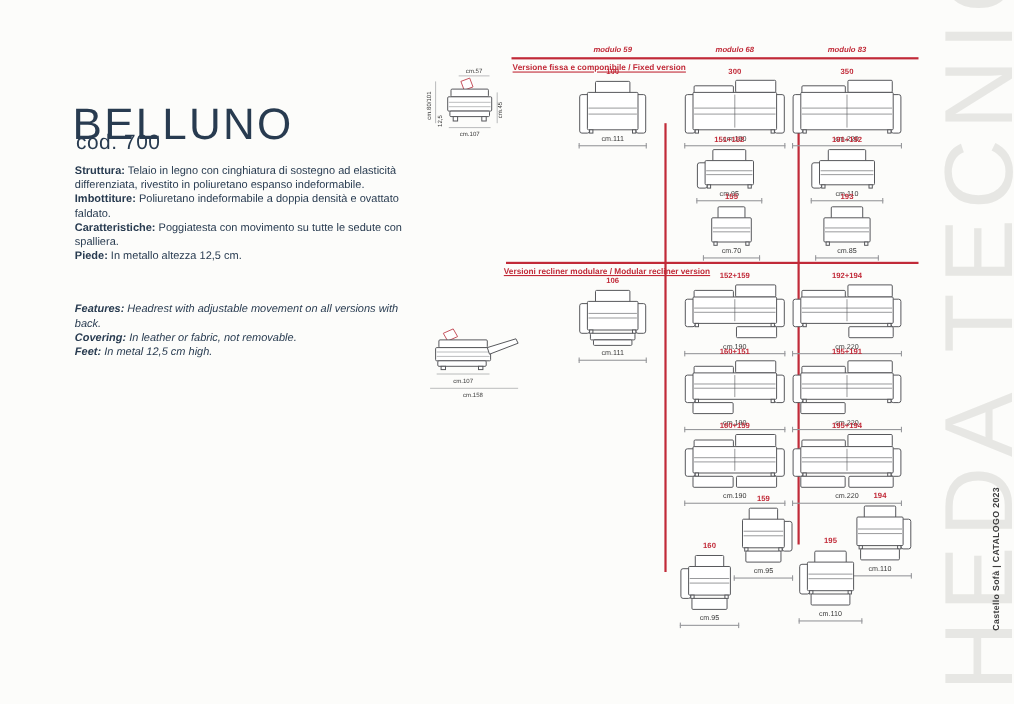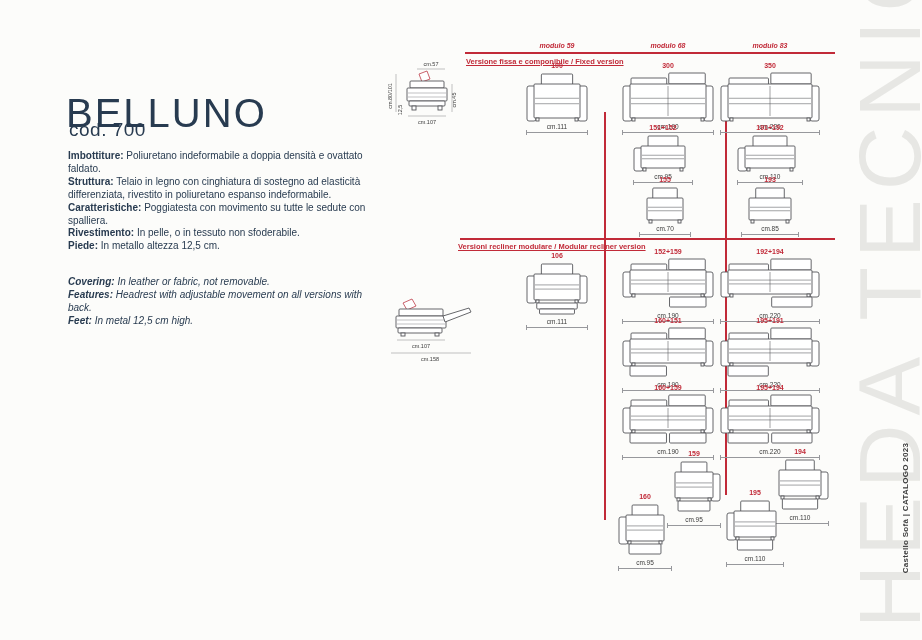--- a/index.html
+++ b/index.html
@@ -47,29 +47,28 @@
 
 <div class="page">
 
   <div class="watermark">SCHEDA TECNICA</div>
   <div class="credit">Castello Sofà | CATALOGO 2023</div>
 
   <h1 class="title">BELLUNO</h1>
   <div class="prodcode">cod. 700</div>
 
   <div class="spec it" id="spec-it">
+      <p><b>Struttura:</b> Telaio in legno con cinghiatura di sostegno ad elasticità differenziata, rivestito in poliuretano espanso indeformabile.</p>
       <p><b>Imbottiture:</b> Poliuretano indeformabile a doppia densità e ovattato faldato.</p>
-      <p><b>Struttura:</b> Telaio in legno con cinghiatura di sostegno ad elasticità differenziata, rivestito in poliuretano espanso indeformabile.</p>
       <p><b>Caratteristiche:</b> Poggiatesta con movimento su tutte le sedute con spalliera.</p>
-      <p><b>Rivestimento:</b> In pelle, o in tessuto non sfoderabile.</p>
       <p><b>Piede:</b> In metallo altezza 12,5 cm.</p>
     </div>
   <div class="spec en" id="spec-en">
+      <p><b>Features:</b> Headrest with adjustable movement on all versions with back.</p>
       <p><b>Covering:</b> In leather or fabric, not removable.</p>
-      <p><b>Features:</b> Headrest with adjustable movement on all versions with back.</p>
       <p><b>Feet:</b> In metal 12,5 cm high.</p>
     </div>
 
   <div class="sv" id="side-front" style="left:386px;top:60px">
       <svg width="76" height="70" viewBox="0 0 76 70">
         <text x="45" y="6" text-anchor="middle" fill="#3a3a3a" font-size="5.5" font-family="&quot;Liberation Sans&quot;,sans-serif">cm.57</text>
         <line x1="31" y1="9" x2="59" y2="9" stroke="#97989c" stroke-width="0.6"></line>
         <text x="6" y="36" text-anchor="middle" fill="#3a3a3a" font-size="5.5" font-family="&quot;Liberation Sans&quot;,sans-serif" transform="rotate(-90 6 36)">cm.80/101</text>
         <line x1="10" y1="14" x2="10" y2="52" stroke="#97989c" stroke-width="0.6"></line>
         <text x="16" y="50" text-anchor="middle" fill="#3a3a3a" font-size="5.5" font-family="&quot;Liberation Sans&quot;,sans-serif" transform="rotate(-90 16 50)">12,5</text>

